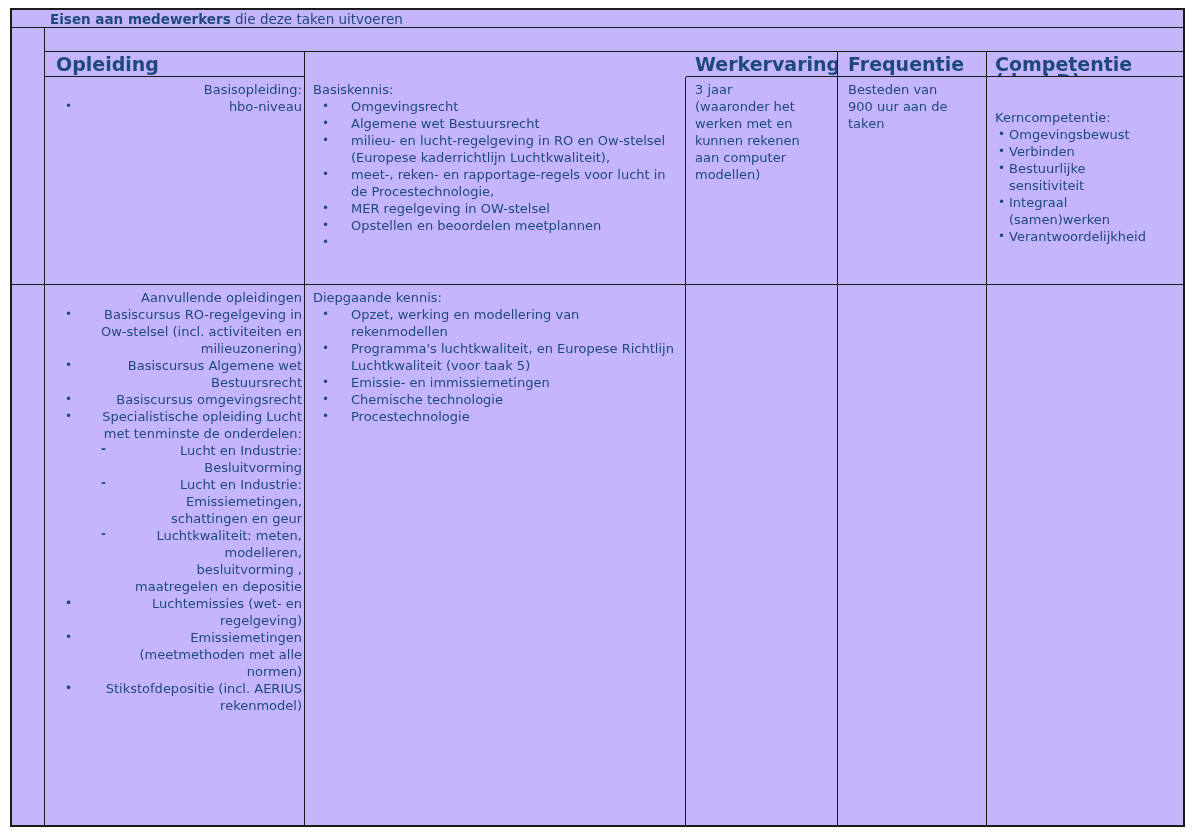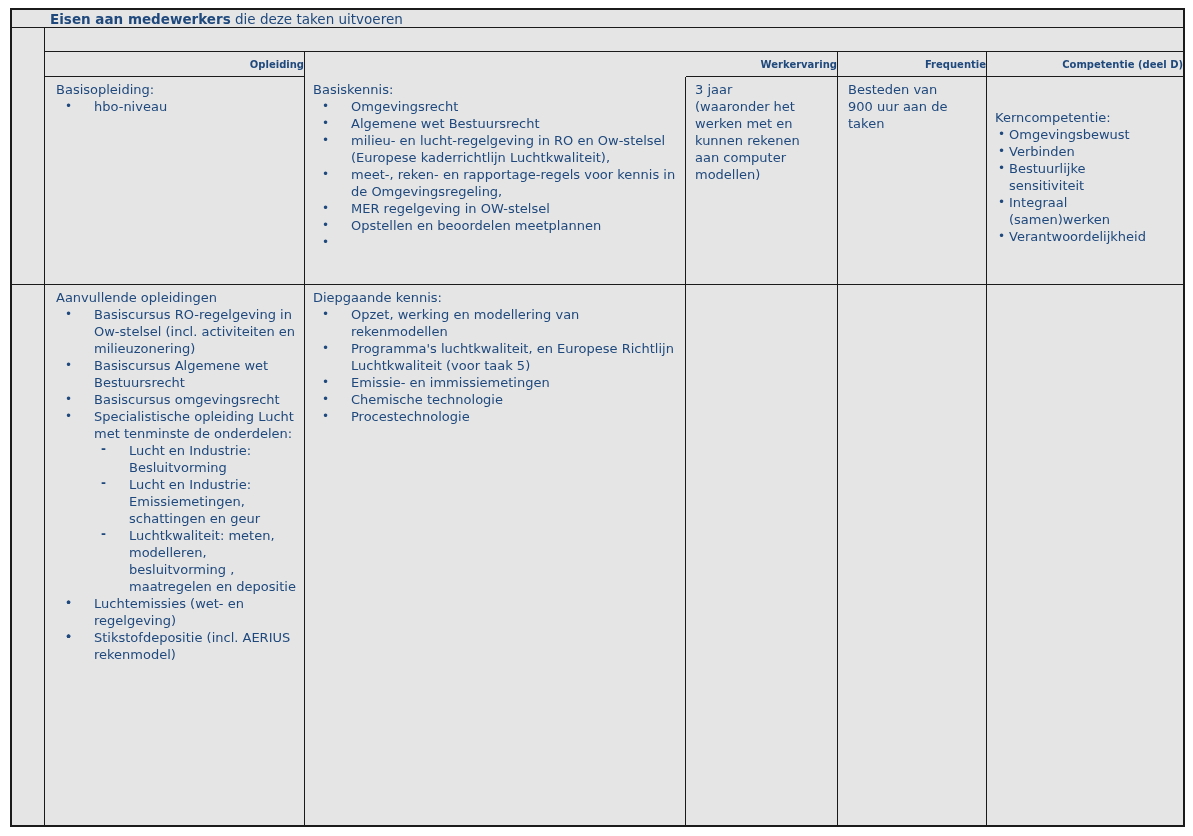--- a/index.html
+++ b/index.html
@@ -3,49 +3,49 @@
 <meta charset="utf-8">
 <style>
   html,body{margin:0;padding:0;background:#ffffff;}
   body{
     width:1193px;height:836px;position:relative;overflow:hidden;
     font-family:"DejaVu Sans","Liberation Sans",sans-serif;
     color:#1F497D;font-size:13px;line-height:17px;
   }
   .doc{
     position:absolute;left:10px;top:8px;width:1175px;height:819px;
-    box-sizing:border-box;border:2px solid #1b1b1b;background:#e5e5e5;
+    box-sizing:border-box;border:2px solid #1b1b1b;background:#c4b5fd;
     display:grid;
     grid-template-columns:33px 260px 381px 152px 149px 1fr;
     grid-template-rows:18px 24px 25px 208px 1fr;
   }
   .cell{box-sizing:border-box;overflow:hidden;}
   .br{border-right:1px solid #1b1b1b;}
   .bb{border-bottom:1px solid #1b1b1b;}
   .title-row{
     grid-column:1/7;grid-row:1;padding:1px 6px 0 38px;
     font-size:13.5px;line-height:16px;white-space:nowrap;
   }
   .title-row b{font-weight:bold;}
   .gap-cell{grid-column:2/7;grid-row:2;}
   .narrow-top{grid-column:1;grid-row:2/5;}
   .narrow-bottom{grid-column:1;grid-row:5;}
   .hdr{
-    grid-row:3;font-weight:bold;font-size:10px;padding-top:4px;text-align:right;
+    grid-row:3;font-weight:bold;font-size:19px;padding-top:4px;
   }
   .hdr.c1,.r1.c1,.r2.c1{padding-left:11px;}
   .hdr.c2,.r1.c2,.r2.c2{padding-left:8px;}
   .hdr.c3,.r1.c3,.r2.c3{padding-left:9px;}
   .hdr.c4,.r1.c4,.r2.c4{padding-left:10px;}
   .hdr.c5,.r1.c5,.r2.c5{padding-left:8px;}
   .c1{grid-column:2;}.c2{grid-column:3;}.c3{grid-column:4;}.c4{grid-column:5;}.c5{grid-column:6;}
   .r1{grid-row:4;}
   .r2{grid-row:5;}
   .r1,.r2{padding-top:4px;padding-bottom:0;}
-  .r1.c1,.r2.c1{padding-right:2px;}
+  .r1.c1,.r2.c1{padding-right:2px;text-align:right;}
   .r1.c2,.r2.c2{padding-right:8px;}
   .r1.c3,.r2.c3{padding-right:30px;}
   .r1.c4,.r2.c4{padding-right:36px;}
   .r1.c5,.r2.c5{padding-right:22px;margin-top:28px;}
   .li{position:relative;}
   .list-std .li.l1{padding-left:38px;}
   .list-std .li.l1 .blt{position:absolute;left:9px;top:0;}
   .list-std .li.l2{padding-left:73px;}
   .list-std .li.l2 .blt{position:absolute;left:45px;top:-1px;font-weight:bold;}
   .list-tight .li.l1{padding-left:14px;}
@@ -76,21 +76,21 @@
     <div class="list-std">
         <div class="li l1"><span class="blt">•</span><span>hbo-niveau</span></div>
       </div>
   </div>
   <div class="cell r1 c2 br bb">
     <div>Basiskennis:</div>
     <div class="list-std">
         <div class="li l1"><span class="blt">•</span><span>Omgevingsrecht</span></div>
         <div class="li l1"><span class="blt">•</span><span>Algemene wet Bestuursrecht</span></div>
         <div class="li l1"><span class="blt">•</span><span>milieu- en lucht-regelgeving in RO en Ow-stelsel (Europese kaderrichtlijn Luchtkwaliteit),</span></div>
-        <div class="li l1"><span class="blt">•</span><span>meet-, reken- en rapportage-regels voor kennis in de Omgevingsregeling,</span></div>
+        <div class="li l1"><span class="blt">•</span><span>meet-, reken- en rapportage-regels voor lucht in de Procestechnologie,</span></div>
         <div class="li l1"><span class="blt">•</span><span>MER regelgeving in OW-stelsel</span></div>
         <div class="li l1"><span class="blt">•</span><span>Opstellen en beoordelen meetplannen</span></div>
         <div class="li l1"><span class="blt">•</span></div>
       </div>
   </div>
   <div class="cell r1 c3 br bb">
     <div>3 jaar (waaronder het werken met en kunnen rekenen aan computer modellen)</div>
   </div>
   <div class="cell r1 c4 br bb">
     <div>Besteden van 900 uur  aan de taken</div>
@@ -111,21 +111,21 @@
     <div class="list-std">
         <div class="li l1"><span class="blt">•</span><span>Basiscursus RO-regelgeving in Ow-stelsel (incl. activiteiten en milieuzonering)</span></div>
         <div class="li l1"><span class="blt">•</span><span>Basiscursus Algemene wet Bestuursrecht</span></div>
         <div class="li l1"><span class="blt">•</span><span>Basiscursus omgevingsrecht</span></div>
         <div class="li l1"><span class="blt">•</span><span>Specialistische  opleiding Lucht met tenminste de onderdelen:</span></div>
         <div class="li l2"><span class="blt">-</span><span>Lucht en Industrie: Besluitvorming</span></div>
         <div class="li l2"><span class="blt">-</span><span>Lucht en Industrie: Emissiemetingen, schattingen en geur</span></div>
         <div class="li l2"><span class="blt">-</span><span>Luchtkwaliteit: meten, modelleren, besluitvorming , maatregelen en depositie</span></div>
         <div class="li l1"><span class="blt">•</span></div>
         <div class="li l1"><span class="blt">•</span><span>Luchtemissies (wet- en regelgeving)</span></div>
-        <div class="li l1"><span class="blt">•</span></div>
+        <div class="li l1"><span class="blt">•</span><span>Emissiemetingen (meetmethoden met alle normen)</span></div>
         <div class="li l1"><span class="blt">•</span></div>
         <div class="li l1"><span class="blt">•</span><span>Stikstofdepositie (incl. AERIUS rekenmodel)</span></div>
       </div>
   </div>
   <div class="cell r2 c2 br">
     <div>Diepgaande kennis:</div>
     <div class="list-std">
         <div class="li l1"><span class="blt">•</span><span>Opzet, werking en modellering van rekenmodellen</span></div>
         <div class="li l1"><span class="blt">•</span><span>Programma's luchtkwaliteit, en Europese Richtlijn Luchtkwaliteit (voor taak 5)</span></div>
         <div class="li l1"><span class="blt">•</span><span>Emissie- en immissiemetingen</span></div>

